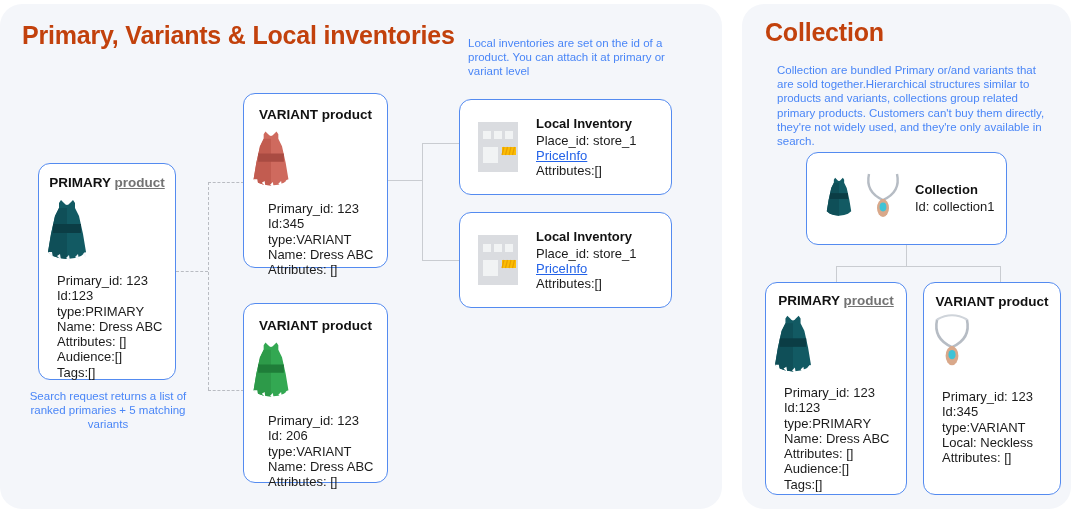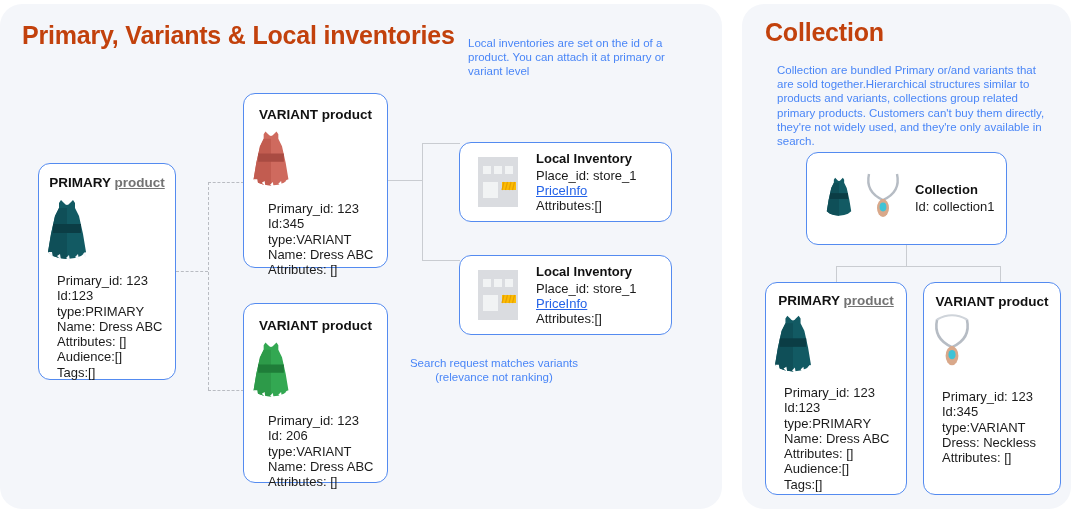--- a/index.html
+++ b/index.html
@@ -82,21 +82,21 @@
   #card-variant-red{left:243px;top:93px;width:145px;height:175px;}
   #card-variant-red .card-title{margin-top:13px;}
   #card-variant-red .art{margin:4px auto 2px;}
   #card-variant-red .fields{margin-left:24px;margin-top:5px;}
 
   #card-variant-green{left:243px;top:303px;width:145px;height:180px;}
   #card-variant-green .card-title{margin-top:14px;}
   #card-variant-green .art{margin:4px auto 2px;}
   #card-variant-green .fields{margin-left:24px;margin-top:6px;}
 
-  .card-inv{width:213px;height:80px;margin-top:43px;}
+  .card-inv{width:213px;height:96px;}
   #card-inventory-1{left:459px;top:99px;}
   #card-inventory-2{left:459px;top:212px;}
   .inv-row{display:flex;align-items:center;height:100%;padding:0 8px;box-sizing:border-box;}
   .inv-text{margin-left:8px;}
   .inv-text .card-title{text-align:left;font-size:13px;margin-bottom:2px;}
 
   #card-collection{left:806px;top:152px;width:201px;height:93px;}
   #card-collection .inv-row{padding-left:14px;}
   #card-collection .inv-text{margin-left:10px;}
 
@@ -124,21 +124,21 @@
 
 <div class="stage">
 
   <div class="panel" id="panel-left"></div>
   <div class="panel" id="panel-right"></div>
 
   <div class="panel-title" id="title-left">Primary, Variants &amp; Local inventories</div>
   <div class="panel-title" id="title-right">Collection</div>
 
   <div class="note" id="note-local">Local inventories are set on the id of a product. You can attach it at primary or variant level</div>
-  <div class="note" id="note-search-variant">Search request matches variants (relevance not ranking)</div>
+  <div class="note" id="note-search-primary">Search request returns a list of ranked primaries + 5 matching variants</div>
   <div class="note" id="note-collection">Collection are bundled Primary or/and variants that are sold together.Hierarchical structures similar to products and variants, collections group related primary products. Customers can't buy them directly, they're not widely used, and they're only available in search.</div>
 
   <div class="conn dash-h" style="left:176px;top:271px;width:32px;height:0;"></div>
   <div class="conn dash-v" style="left:208px;top:182px;width:0;height:208px;"></div>
   <div class="conn dash-h" style="left:208px;top:182px;width:36px;height:0;"></div>
   <div class="conn dash-h" style="left:208px;top:390px;width:36px;height:0;"></div>
 
   <div class="conn sol-h" style="left:388px;top:180px;width:34px;height:0;"></div>
   <div class="conn sol-v" style="left:422px;top:143px;width:0;height:117px;"></div>
   <div class="conn sol-h" style="left:422px;top:143px;width:38px;height:0;"></div>
@@ -317,18 +317,18 @@
         <path d="M8 8 Q22 0 36 8" fill="none" stroke="#cfd4da" stroke-width="2"></path>
         <ellipse cx="22" cy="42" rx="6" ry="9" fill="#d9a88a"></ellipse>
         <ellipse cx="22" cy="41" rx="3.4" ry="4.4" fill="#3fc3d6"></ellipse>
         <rect x="20.5" y="33" width="3" height="3" fill="#d9a88a"></rect>
       </svg>
     </span>
     <div class="fields">
       <div>Primary_id: 123</div>
       <div>Id:345</div>
       <div>type:VARIANT</div>
-      <div>Dress: Neckless</div>
+      <div>Local: Neckless</div>
       <div>Attributes: []</div>
     </div>
   </div>
 
 </div>
 
 </body></html>

